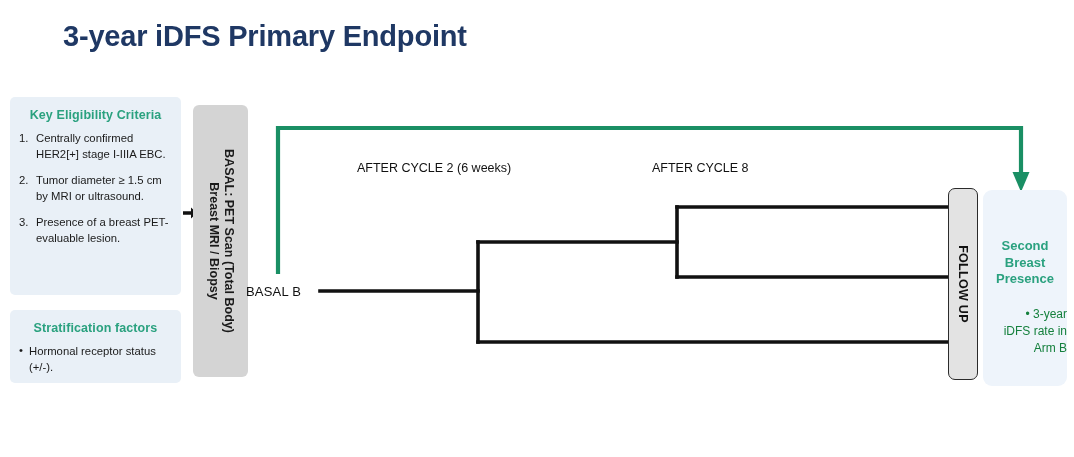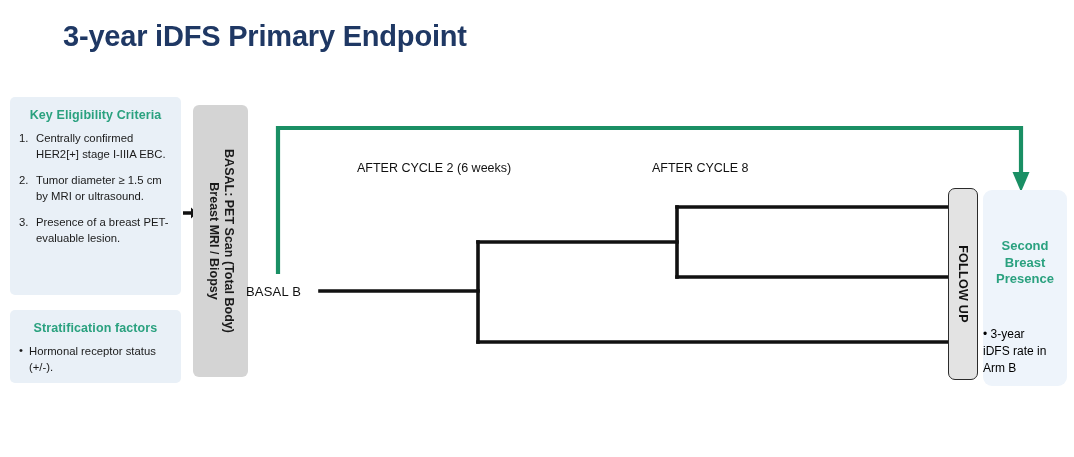--- a/index.html
+++ b/index.html
@@ -173,25 +173,24 @@
     text-align: center;
     color: #2aa17f;
     font-weight: bold;
     font-size: 13px;
     line-height: 1.28;
   }
   #endpoint-box .ep-body {
     position: absolute;
     left: 0; right: 0;
     top: 116px;
-    text-align: left;
+    text-align: right;
     font-size: 12px;
     line-height: 1.42;
-    color: #000000;
-    margin-top: 20px;
+    color: #15803d;
   }
 
   
   .flow-label {
     position: absolute;
     font-size: 12.5px;
     font-weight: normal;
     color: #111;
     white-space: nowrap;
   }

